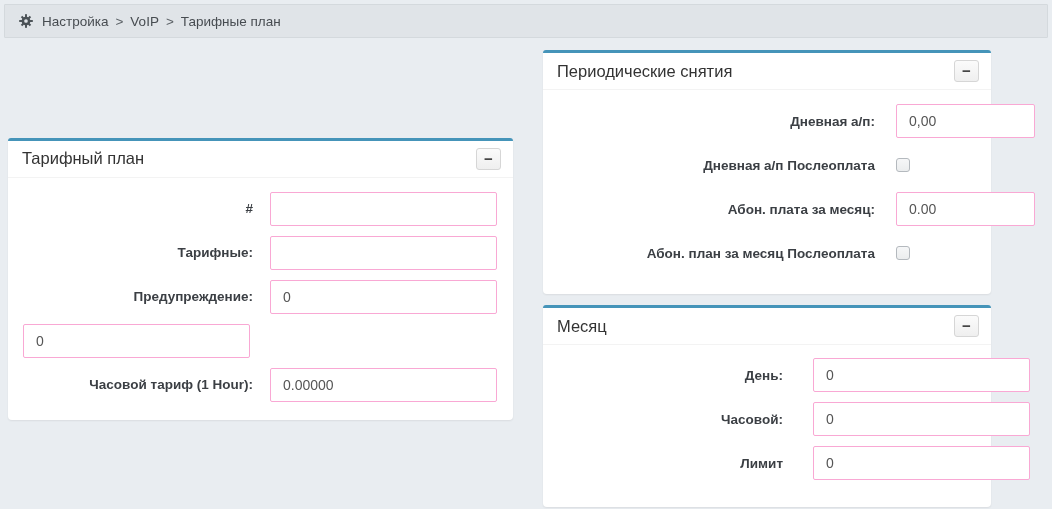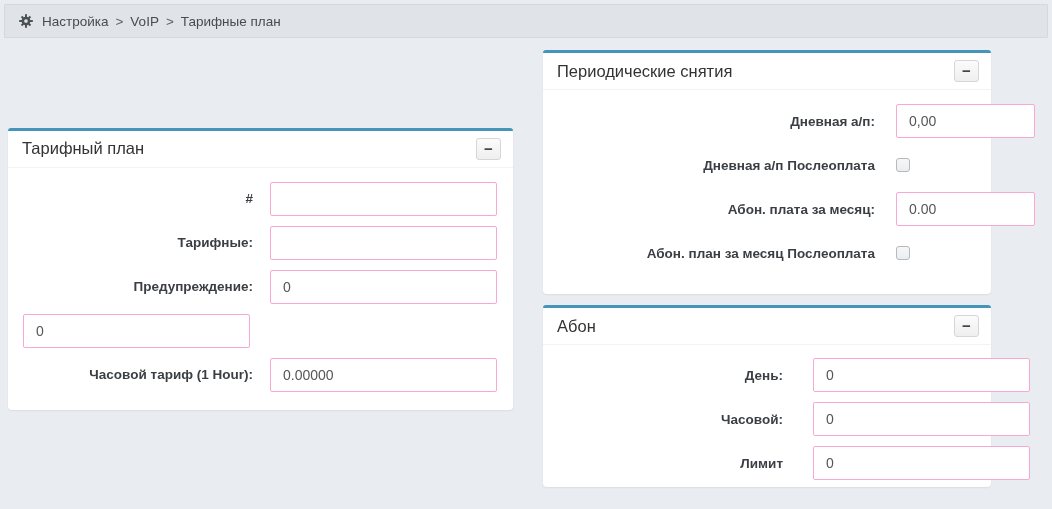--- a/index.html
+++ b/index.html
@@ -99,21 +99,21 @@
   .chk-row { min-height:34px; }
 
   
   .tariff-lbl   { width:230px; margin-right:17px; }
   .tariff-txt   { width:227px; }
   .periodic-lbl { width:317px; margin-right:21px; }
   .periodic-txt { width:139px; }
   .limit-lbl    { width:225px; margin-right:30px; }
   .limit-txt    { width:217px; }
   .periodic-body { padding-bottom:24px; }
-  .limit-body    { padding-top:13px; padding-bottom:7px; }
+  .limit-body    { padding-top:13px; padding-bottom:27px; }
 </style>
 </head>
 <body>
 
 <div class="breadcrumb">
   <span class="gear">
     <svg width="14" height="14" viewBox="0 0 16 16">
       <g fill="#4a5156">
         <rect x="6.9" y="0.2" width="2.2" height="4"></rect>
         <rect x="6.9" y="11.8" width="2.2" height="4"></rect>
@@ -193,21 +193,21 @@
         </div>
         <div class="form-row chk-row">
           <label class="lbl periodic-lbl">Абон. план за месяц Послеоплата</label>
           <input type="checkbox" class="chk" style="">
         </div>
       </div>
     </div>
 
     <div class="panel">
       <div class="panel-heading">
-        <span class="panel-title">Абон</span>
+        <span class="panel-title">Месяц</span>
         <button class="collapse-btn">
           <span>−</span>
         </button>
       </div>
       <div class="panel-body limit-body">
         <div class="form-row">
           <label class="lbl limit-lbl">День:</label>
           <input type="text" class="txt limit-txt" value="0" style="">
         </div>
         <div class="form-row">

